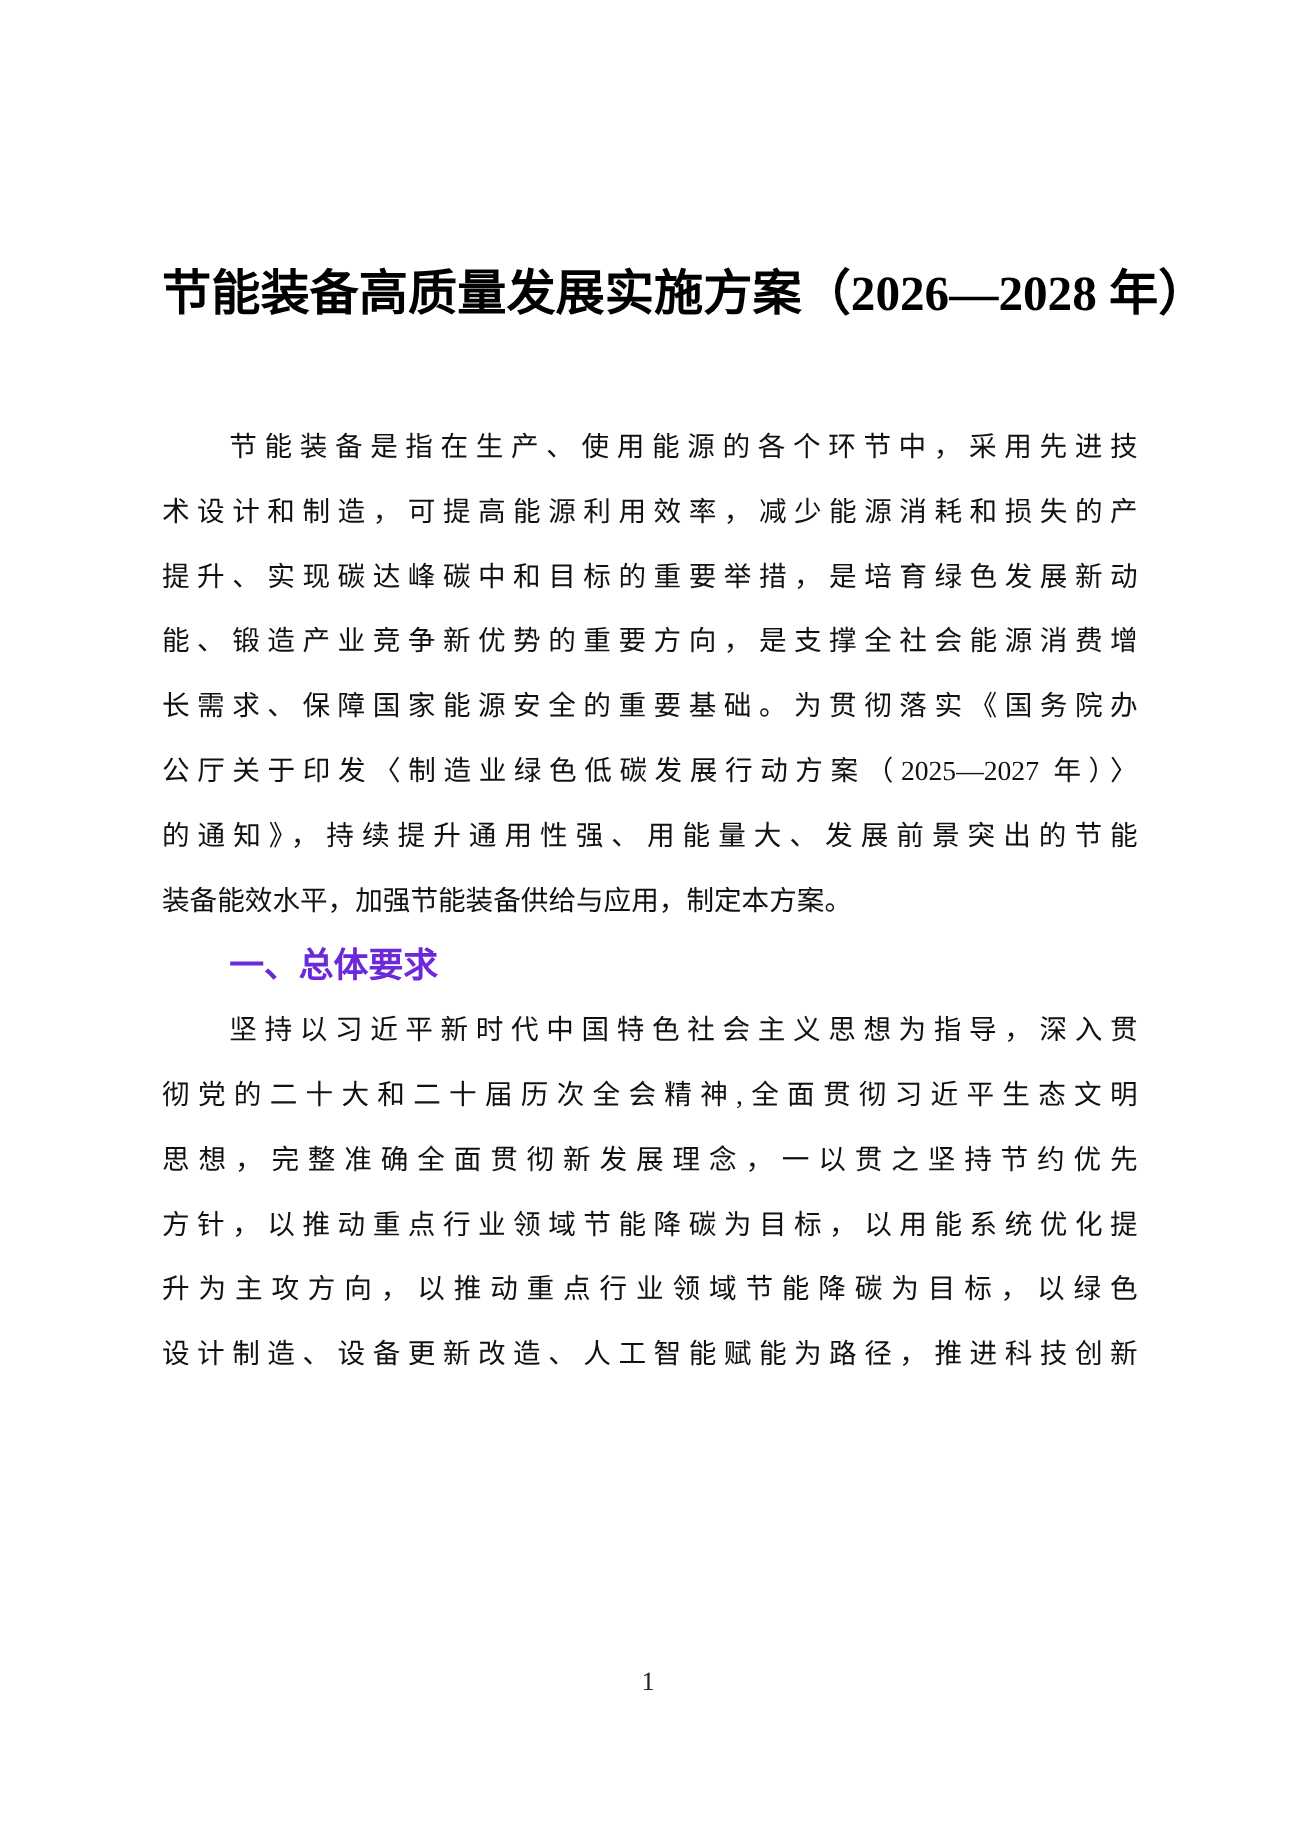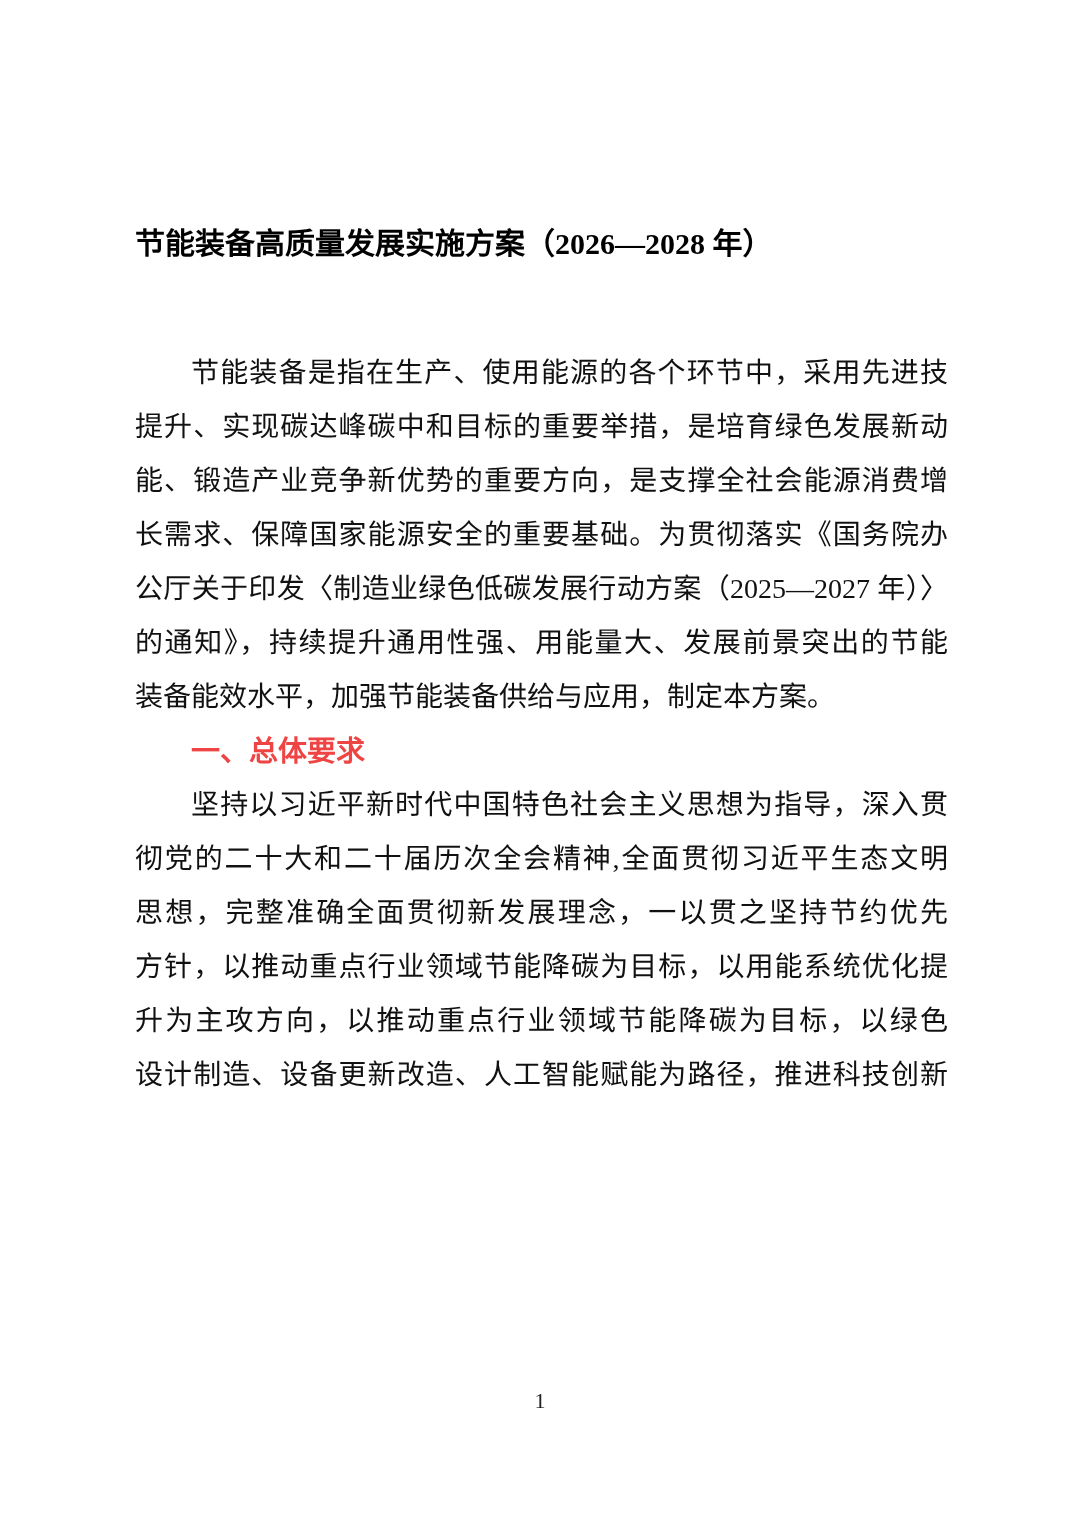--- a/index.html
+++ b/index.html
@@ -15,35 +15,36 @@
     color: #000000;
     overflow: hidden;
   }
   .doc-title {
     position: absolute;
     top: 216px;
     left: 135px;
     width: 813px;
     font-family: "Liberation Serif", "DejaVu Serif", serif;
     font-weight: bold;
-    font-size: 30px;
+    font-size: 41px;
     line-height: 56px;
+    text-align: center;
     white-space: nowrap;
     letter-spacing: 0px;
     color: #000000;
   }
   .body-col {
     position: absolute;
     top: 346px;
     left: 135px;
     width: 813px;
   }
   .line {
     font-family: "Liberation Serif", "DejaVu Serif", serif;
-    font-size: 28px;
+    font-size: 23px;
     height: 54px;
     line-height: 54px;
     color: #111111;
     text-align: justify;
     text-align-last: justify;
     overflow: hidden;
   }
   .line.indent {
     text-indent: 56px;
   }
@@ -51,21 +52,21 @@
     text-align: right;
     text-align-last: left;
   }
   .heading-line {
     font-family: "Liberation Sans", "DejaVu Sans", sans-serif;
     font-weight: bold;
     font-size: 29px;
     height: 54px;
     line-height: 54px;
     padding-left: 56px;
-    color: #ef4444;
+    color: #6d28d9;
     text-align: left;
   }
   .page-number {
     position: absolute;
     top: 1388px;
     left: 0;
     width: 1080px;
     text-align: center;
     font-family: "Liberation Serif", "DejaVu Serif", serif;
     font-size: 22px;
@@ -75,20 +76,21 @@
 </head>
 <body>
 
 <div class="page">
 
   <div class="doc-title">节能装备高质量发展实施方案（2026—2028 年）</div>
 
   <div class="body-col">
 
     <div class="line indent">节能装备是指在生产、使用能源的各个环节中，采用先进技</div>
+    <div class="line">术设计和制造，可提高能源利用效率，减少能源消耗和损失的产</div>
     <div class="line">提升、实现碳达峰碳中和目标的重要举措，是培育绿色发展新动</div>
     <div class="line">能、锻造产业竞争新优势的重要方向，是支撑全社会能源消费增</div>
     <div class="line">长需求、保障国家能源安全的重要基础。为贯彻落实《国务院办</div>
     <div class="line">公厅关于印发〈制造业绿色低碳发展行动方案（2025—2027 年）〉</div>
     <div class="line">的通知》，持续提升通用性强、用能量大、发展前景突出的节能</div>
     <div class="line para-end">装备能效水平，加强节能装备供给与应用，制定本方案。</div>
 
     <div class="heading-line">一、总体要求</div>
 
     <div class="line indent">坚持以习近平新时代中国特色社会主义思想为指导，深入贯</div>

